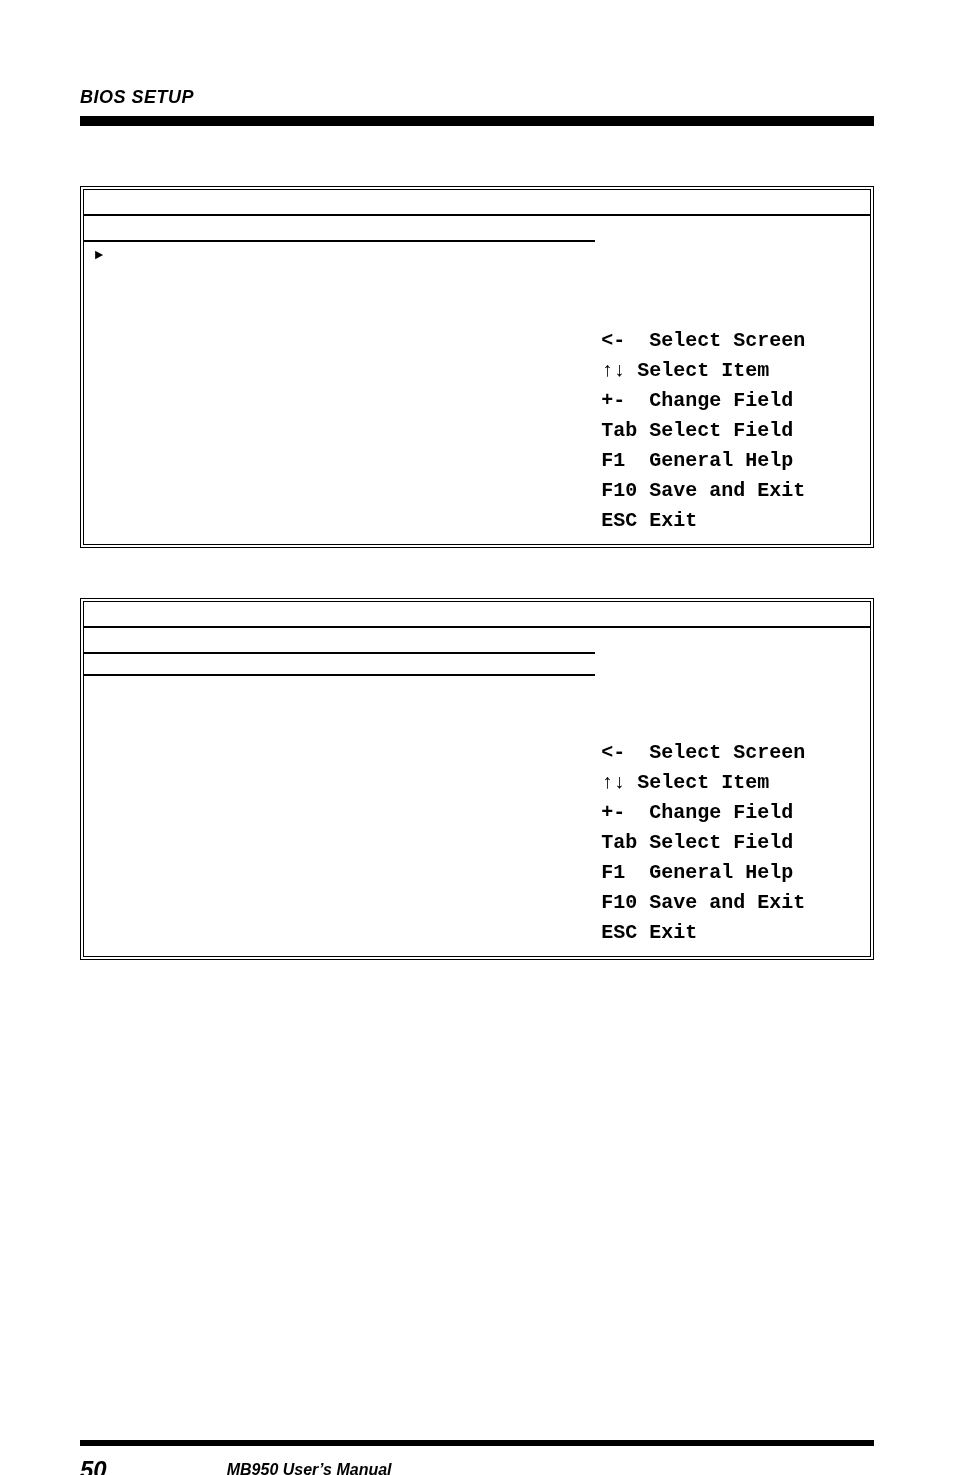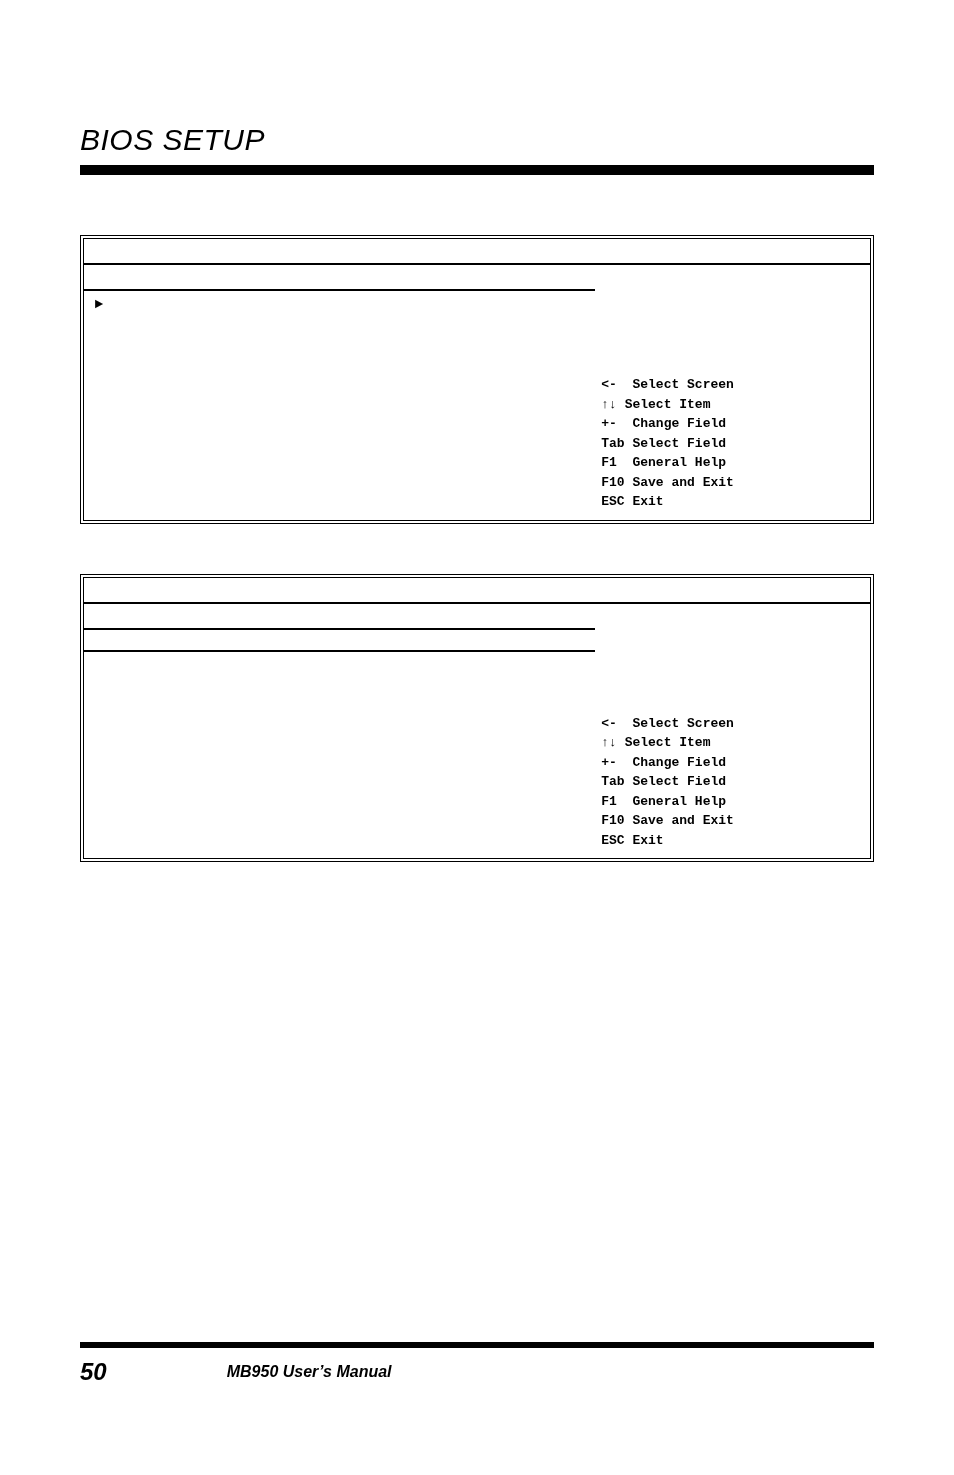--- a/index.html
+++ b/index.html
@@ -8,24 +8,24 @@
     padding: 0;
     background: #fff;
     font-family: Arial, Helvetica, sans-serif;
     width: 954px;
   }
   .page {
     padding: 40px 80px 30px 80px;
   }
   .header {
     font-style: italic;
-    font-weight: 400;
-    font-size: 30px;
+    font-weight: 700;
+    font-size: 18px;
     letter-spacing: 0.5px;
-    margin: 83px 0 8px 0;
+    margin: 47px 0 8px 0;
     font-family: Arial, sans-serif;
   }
   .header-rule {
     border-bottom: 10px solid #000;
   }
   .spacer { height: 60px; }
 
   .bios-box-outer {
     border: 4px double #000;
     margin-bottom: 50px;
@@ -72,21 +72,21 @@
   }
   .bios-body-right {
     flex: 1;
     padding: 4px 6px 8px 6px;
   }
   .help-keys {
     font-weight: bold;
     line-height: 1.5;
     margin-top: 80px;
     font-family: "Courier New", monospace;
-    font-size: 13px;
+    font-size: 20px;
   }
   .arrow-marker {
     display: inline-block;
     width: 18px;
     text-align: center;
     font-size: 14px;
   }
   .footer-rule {
     border-top: 6px solid #000;
     margin-top: 480px;

